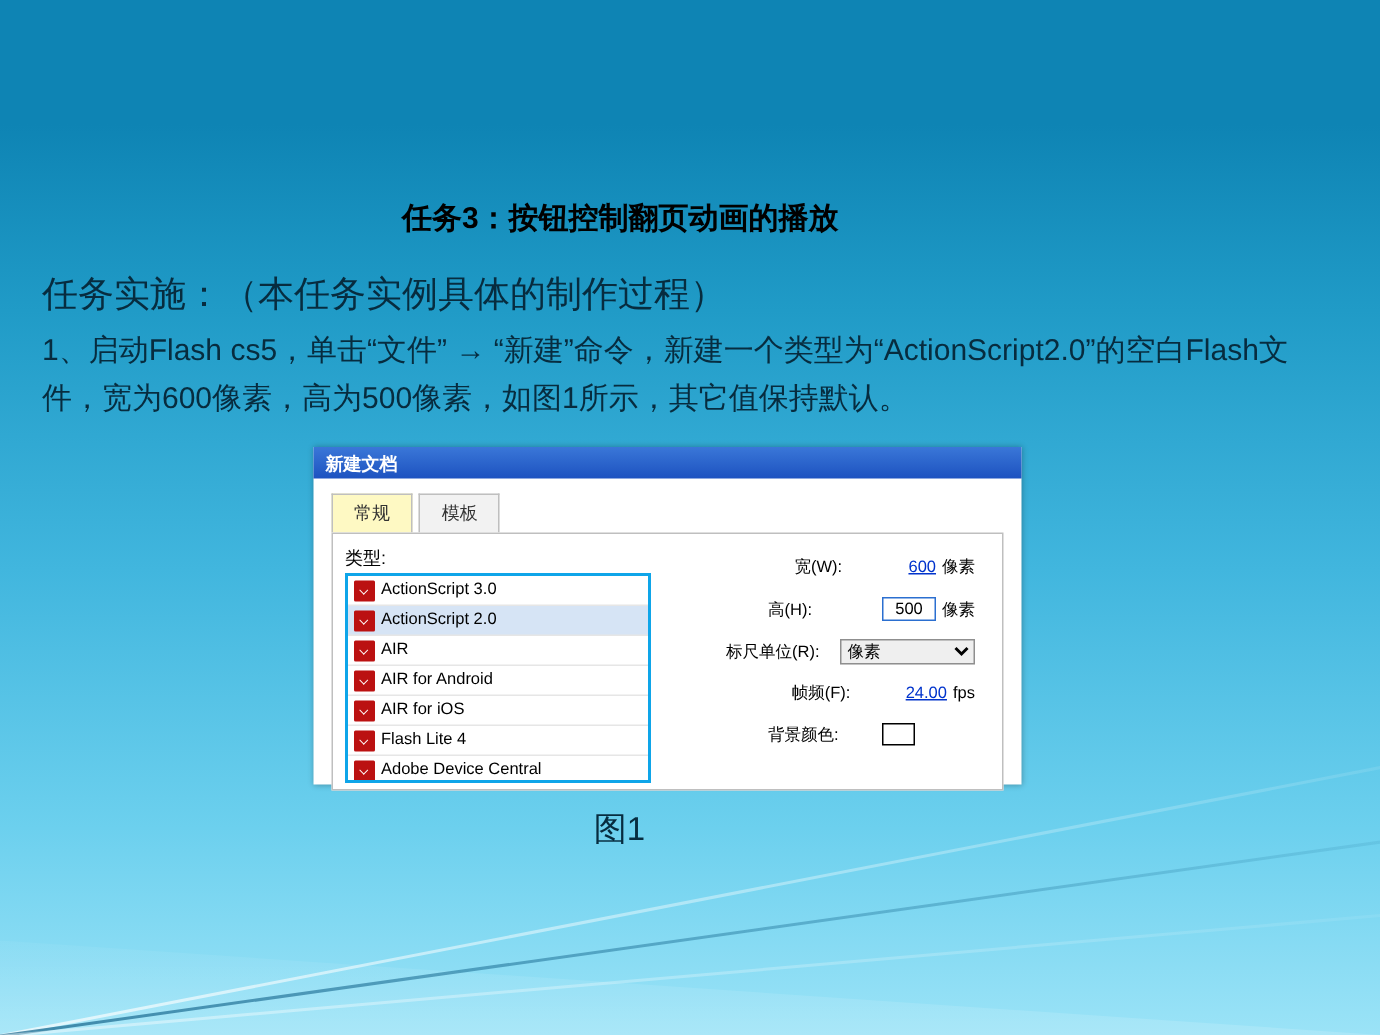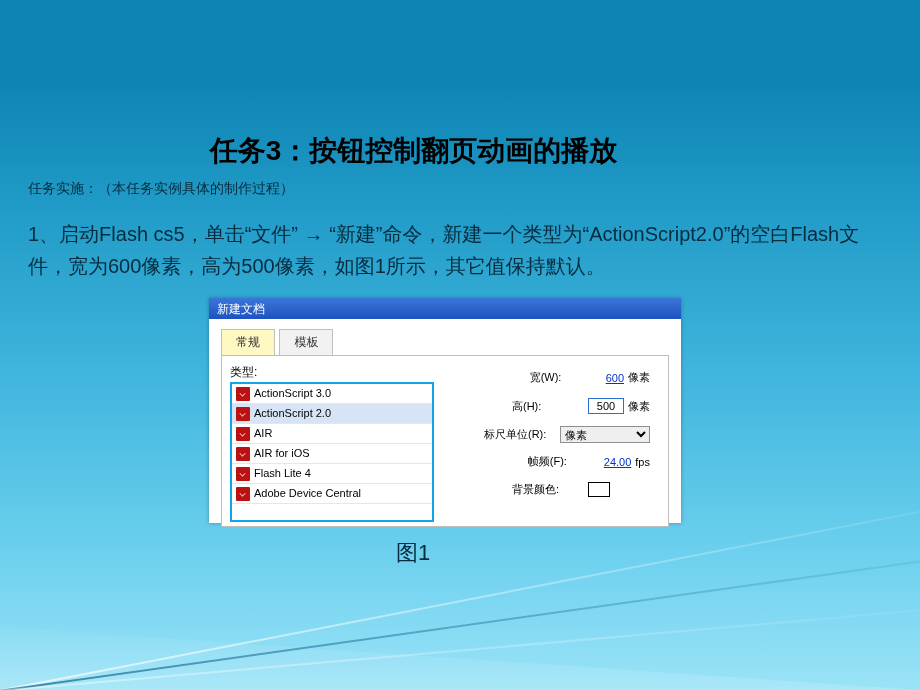--- a/index.html
+++ b/index.html
@@ -1,22 +1,22 @@
 <!DOCTYPE html>
 <html><head>
 <meta charset="utf-8">
 <style>
 html,body{margin:0;padding:0;width:920px;height:690px;font-family:"Microsoft YaHei","SimSun",sans-serif;overflow:hidden}
 .slide{position:relative;width:920px;height:690px;background:linear-gradient(180deg,#0e84b4 0%,#0e84b4 12%,#209bc7 30%,#41b6de 55%,#6cd0ee 80%,#9be3f7 100%)}
-.title{position:absolute;top:132px;left:0;width:827px;text-align:center;color:#000;font-size:28px;font-weight:700}
-.sub{position:absolute;top:180px;left:28px;color:#072c3f;font-size:14px}
+.title{position:absolute;top:132px;left:0;width:827px;text-align:center;color:#000;font-size:20px;font-weight:700}
+.sub{position:absolute;top:180px;left:28px;color:#072c3f;font-size:24px}
 .body{position:absolute;top:218px;left:28px;width:870px;color:#072c3f;font-size:20px;line-height:32px}
 .arrow{font-family:sans-serif}
 .dialog{position:absolute;top:298px;left:209px;width:472px;height:225px;background:#fff;box-shadow:0 0 4px rgba(0,0,0,.3);font-family:"Microsoft YaHei",Tahoma,sans-serif}
-.titlebar{height:21px;background:linear-gradient(180deg,#3a77d8,#1d52c0);color:#fff;font-size:12px;font-weight:400;padding:3px 8px 0 8px;box-sizing:border-box}
+.titlebar{height:21px;background:linear-gradient(180deg,#3a77d8,#1d52c0);color:#fff;font-size:12px;font-weight:700;padding:3px 8px 0 8px;box-sizing:border-box}
 .tabrow{padding:10px 12px 0 12px}
 .tab{display:inline-block;font-size:12px;padding:4px 14px;border:1px solid #bfbfbf;border-bottom:none;background:#f2f2f2;color:#333}
 .tab.active{background:#fef9c3}
 .panel{margin:0 12px;border:1px solid #bfbfbf;background:#fff;height:170px;position:relative}
 .lbl-type{position:absolute;left:8px;top:8px;font-size:12px}
 .list{position:absolute;left:8px;top:26px;width:200px;border:2px solid #0ea5e9;height:136px;overflow:hidden;font-size:11px}
 .li{height:19px;line-height:19px;border-bottom:1px solid #e6e6e6;display:flex;align-items:center}
 .li.sel{background:#d6e4f5}
 .ficon{width:14px;height:14px;margin:0 4px;background:#b11;border-radius:1px;position:relative;flex:0 0 14px}
 .ficon::after{content:"";position:absolute;left:3px;top:3px;width:6px;height:6px;border:1px solid #fff;border-top:none;border-right:none;transform:rotate(-45deg) scale(.6)}
@@ -64,20 +64,24 @@
         <div class="li sel">
             <span class="ficon"></span>
             <span>ActionScript 2.0</span>
           </div>
         <div class="li">
             <span class="ficon"></span>
             <span>AIR</span>
           </div>
         <div class="li">
             <span class="ficon"></span>
+            <span>AIR for Android</span>
+          </div>
+        <div class="li">
+            <span class="ficon"></span>
             <span>AIR for iOS</span>
           </div>
         <div class="li">
             <span class="ficon"></span>
             <span>Flash Lite 4</span>
           </div>
         <div class="li">
             <span class="ficon"></span>
             <span>Adobe Device Central</span>
           </div>

